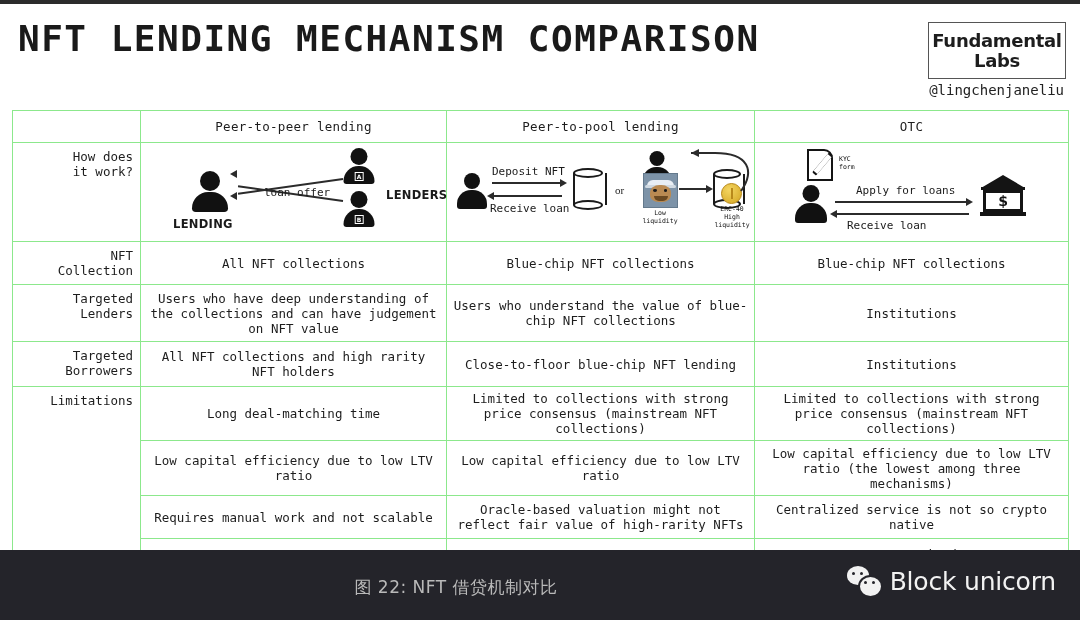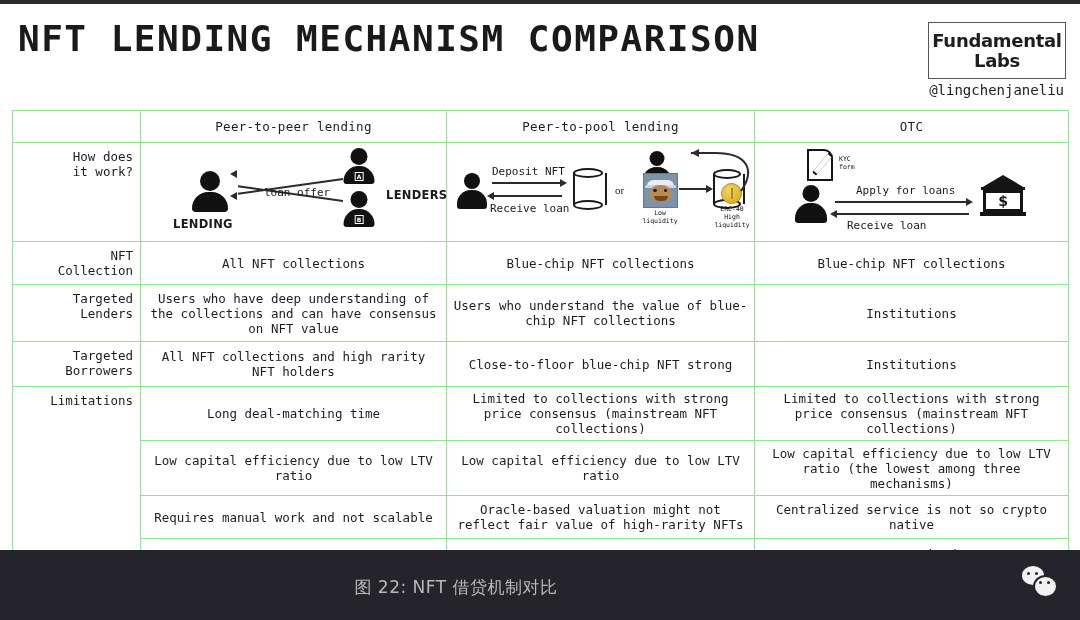--- a/index.html
+++ b/index.html
@@ -355,32 +355,32 @@
     <td style="height:34px">All NFT collections</td>
     <td>Blue-chip NFT collections</td>
     <td>Blue-chip NFT collections</td>
   </tr>
 
   <tr>
     <td class="rowlabel">
       <span>Targeted</span><br>
       <span>Lenders</span>
     </td>
-    <td style="height:48px">Users who have deep understanding of the collections and can have consensus on NFT value</td>
+    <td style="height:48px">Users who have deep understanding of the collections and can have judgement on NFT value</td>
     <td>Users who understand the value of blue-chip NFT collections</td>
     <td>Institutions</td>
   </tr>
 
   <tr>
     <td class="rowlabel">
       <span>Targeted</span><br>
       <span>Borrowers</span>
     </td>
     <td style="height:36px">All NFT collections and high rarity NFT holders</td>
-    <td>Close-to-floor blue-chip NFT strong</td>
+    <td>Close-to-floor blue-chip NFT lending</td>
     <td>Institutions</td>
   </tr>
 
   <tr>
     <td class="rowlabel" rowspan="4">Limitations</td>
     <td style="height:34px">Long deal-matching time</td>
     <td>Limited to collections with strong price consensus (mainstream NFT collections)</td>
     <td>Limited to collections with strong price consensus (mainstream NFT collections)</td>
   </tr>
   <tr>
@@ -405,14 +405,15 @@
   <div class="fig-cap">图 22: NFT 借贷机制对比</div>
   <div class="brand">
     <div class="wechat">
       <div class="bub bub1"></div>
       <div class="bdot" style="left:5px;top:6px;"></div>
       <div class="bdot" style="left:13px;top:6px;"></div>
       <div class="bub bub2"></div>
       <div class="bdot" style="left:17px;top:15px;"></div>
       <div class="bdot" style="left:25px;top:15px;"></div>
     </div>
+    <div class="brand-name">Block unicorn</div>
   </div>
 </div>
 
 </body></html>

